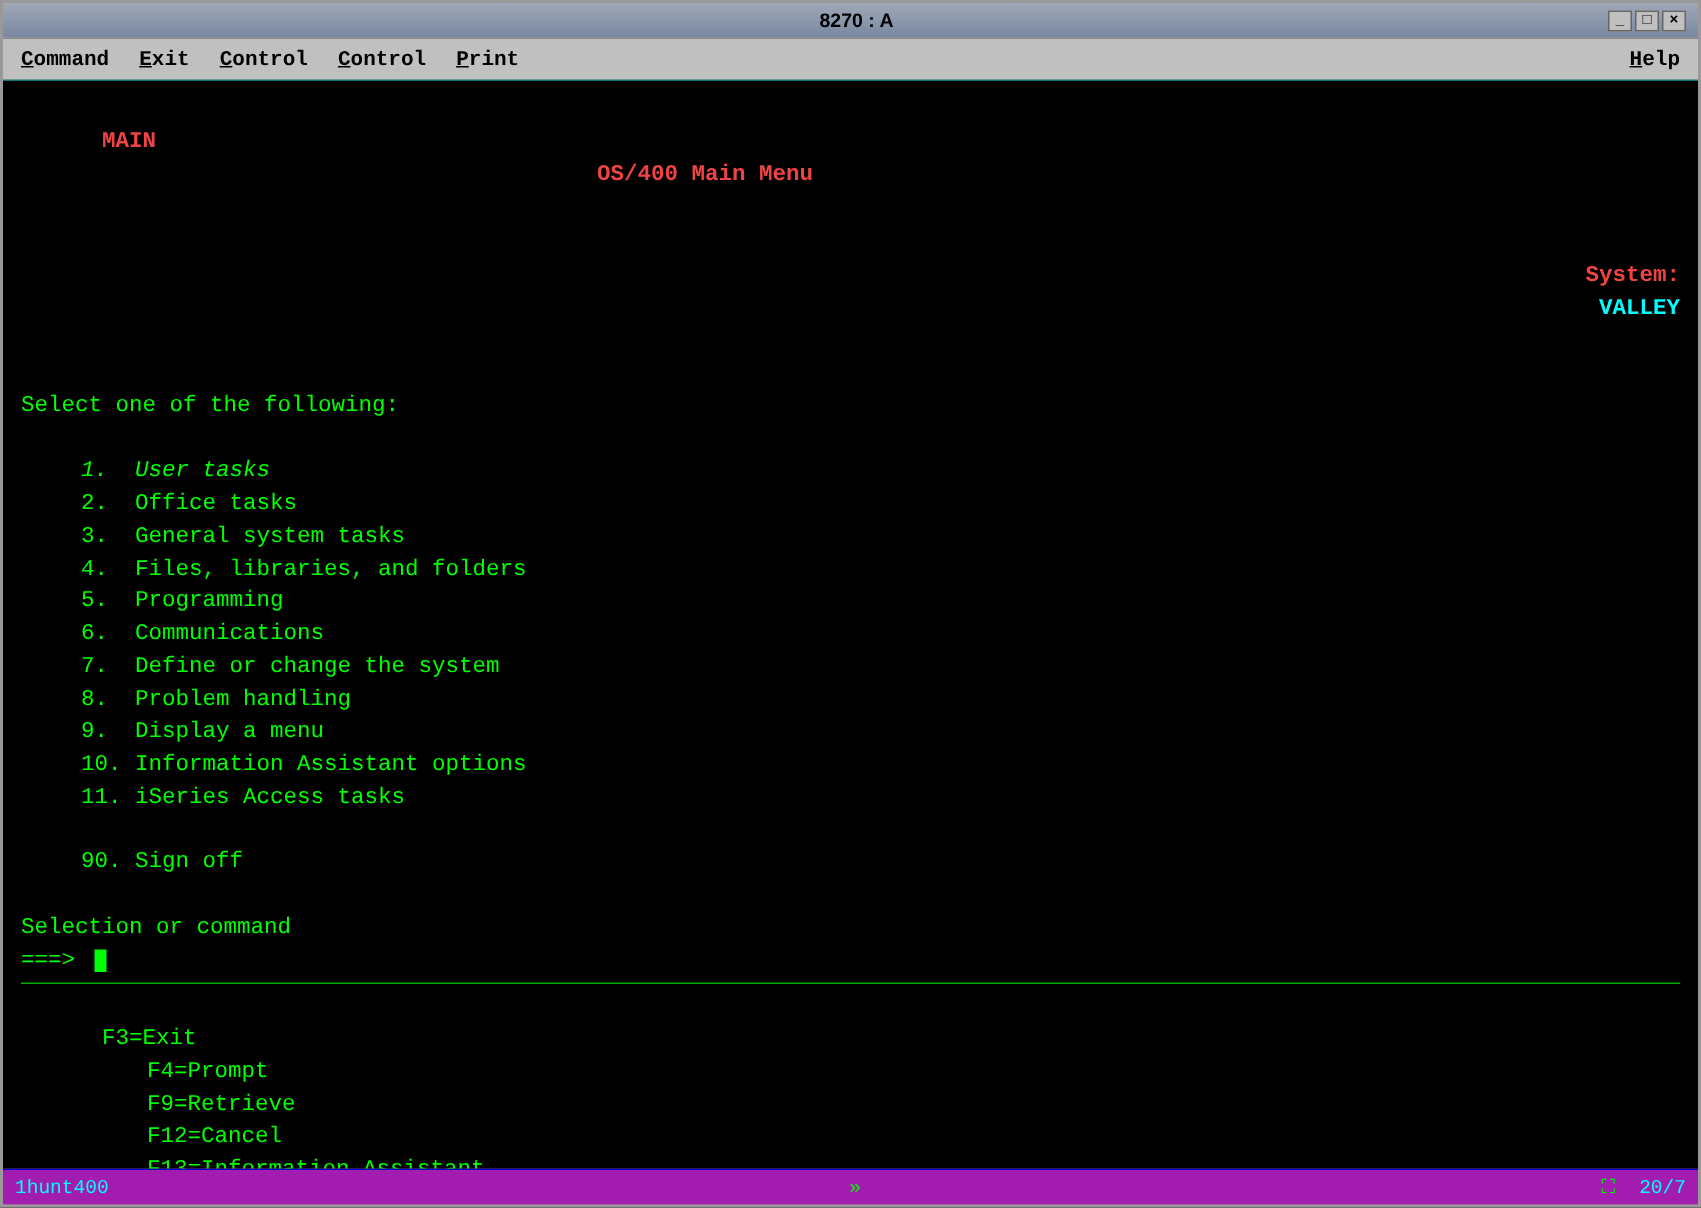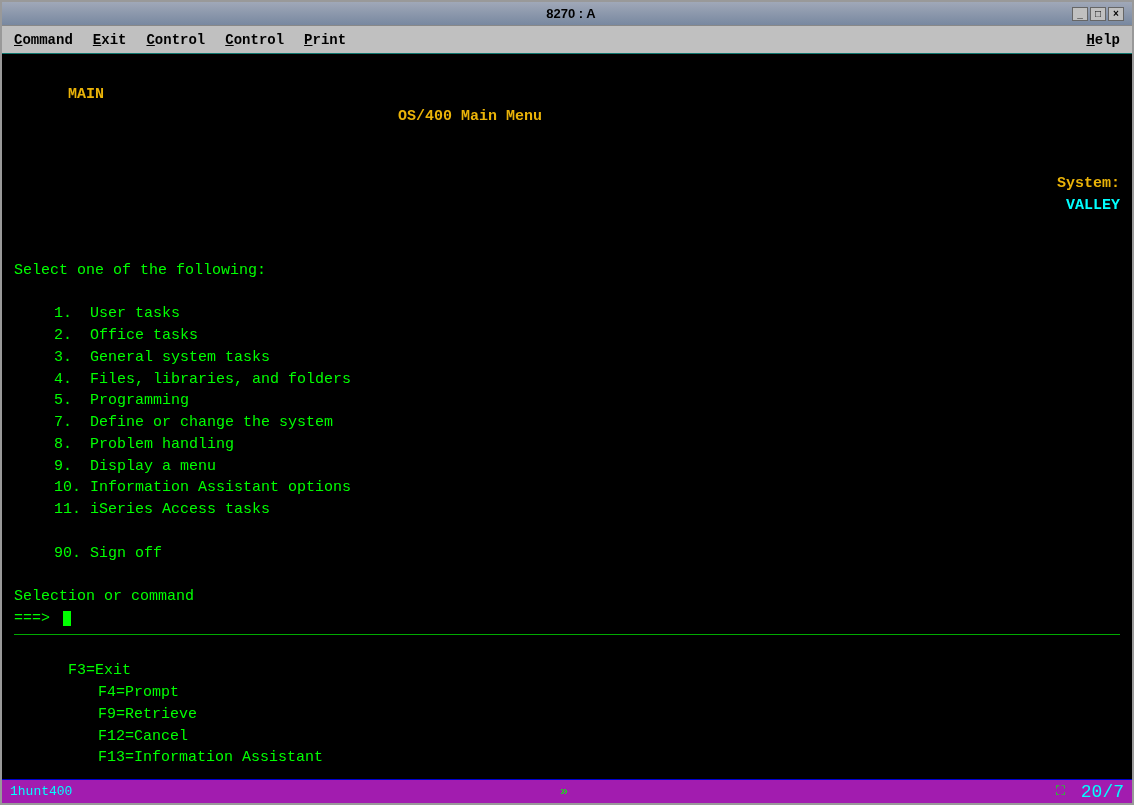--- a/index.html
+++ b/index.html
@@ -95,21 +95,21 @@
       display: flex;
       flex-direction: column;
       font-family: 'Courier New', monospace;
       font-size: 15px;
       padding: 8px 12px;
       overflow: hidden;
       position: relative;
     }
 
     .t-white {
-      color: #eab308;
+      color: #ef4444;
       font-weight: bold;
     }
 
     .t-cyan {
       color: #00ffff;
       font-weight: bold;
     }
 
     .t-green {
       color: #00ff00;
@@ -144,21 +144,21 @@
 
     .bottom-center {
       color: #00ff00;
       font-family: 'Courier New', monospace;
       font-size: 13px;
     }
 
     .bottom-right {
       color: #00ffff;
       font-family: 'Courier New', monospace;
-      font-size: 18px;
+      font-size: 13px;
     }
 
     .cursor {
       display: inline-block;
       width: 8px;
       height: 15px;
       background: #00ff00;
       vertical-align: bottom;
       animation: blink 1s step-end infinite;
     }
@@ -209,25 +209,26 @@
       <span class="t-white">System:</span>
       <span class="t-cyan" style="margin-left: 8px;">VALLEY</span>
     </div>
 
     <div class="terminal-line">&nbsp;</div>
 
     <div class="terminal-line t-green">Select one of the following:</div>
 
     <div class="terminal-line">&nbsp;</div>
 
-    <div class="terminal-line t-green" style="padding-left: 40px;">1.  User tasks</div>
+    <div class="terminal-line t-green" style="padding-left: 40px; font-style: italic;">1.  User tasks</div>
     <div class="terminal-line t-green" style="padding-left: 40px;">2.  Office tasks</div>
     <div class="terminal-line t-green" style="padding-left: 40px;">3.  General system tasks</div>
     <div class="terminal-line t-green" style="padding-left: 40px;">4.  Files, libraries, and folders</div>
     <div class="terminal-line t-green" style="padding-left: 40px;">5.  Programming</div>
+    <div class="terminal-line t-green" style="padding-left: 40px;">6.  Communications</div>
     <div class="terminal-line t-green" style="padding-left: 40px;">7.  Define or change the system</div>
     <div class="terminal-line t-green" style="padding-left: 40px;">8.  Problem handling</div>
     <div class="terminal-line t-green" style="padding-left: 40px;">9.  Display a menu</div>
     <div class="terminal-line t-green" style="padding-left: 40px;">10. Information Assistant options</div>
     <div class="terminal-line t-green" style="padding-left: 40px;">11. iSeries Access tasks</div>
 
     <div class="terminal-line">&nbsp;</div>
 
     <div class="terminal-line t-green" style="padding-left: 40px;">90. Sign off</div>
 

